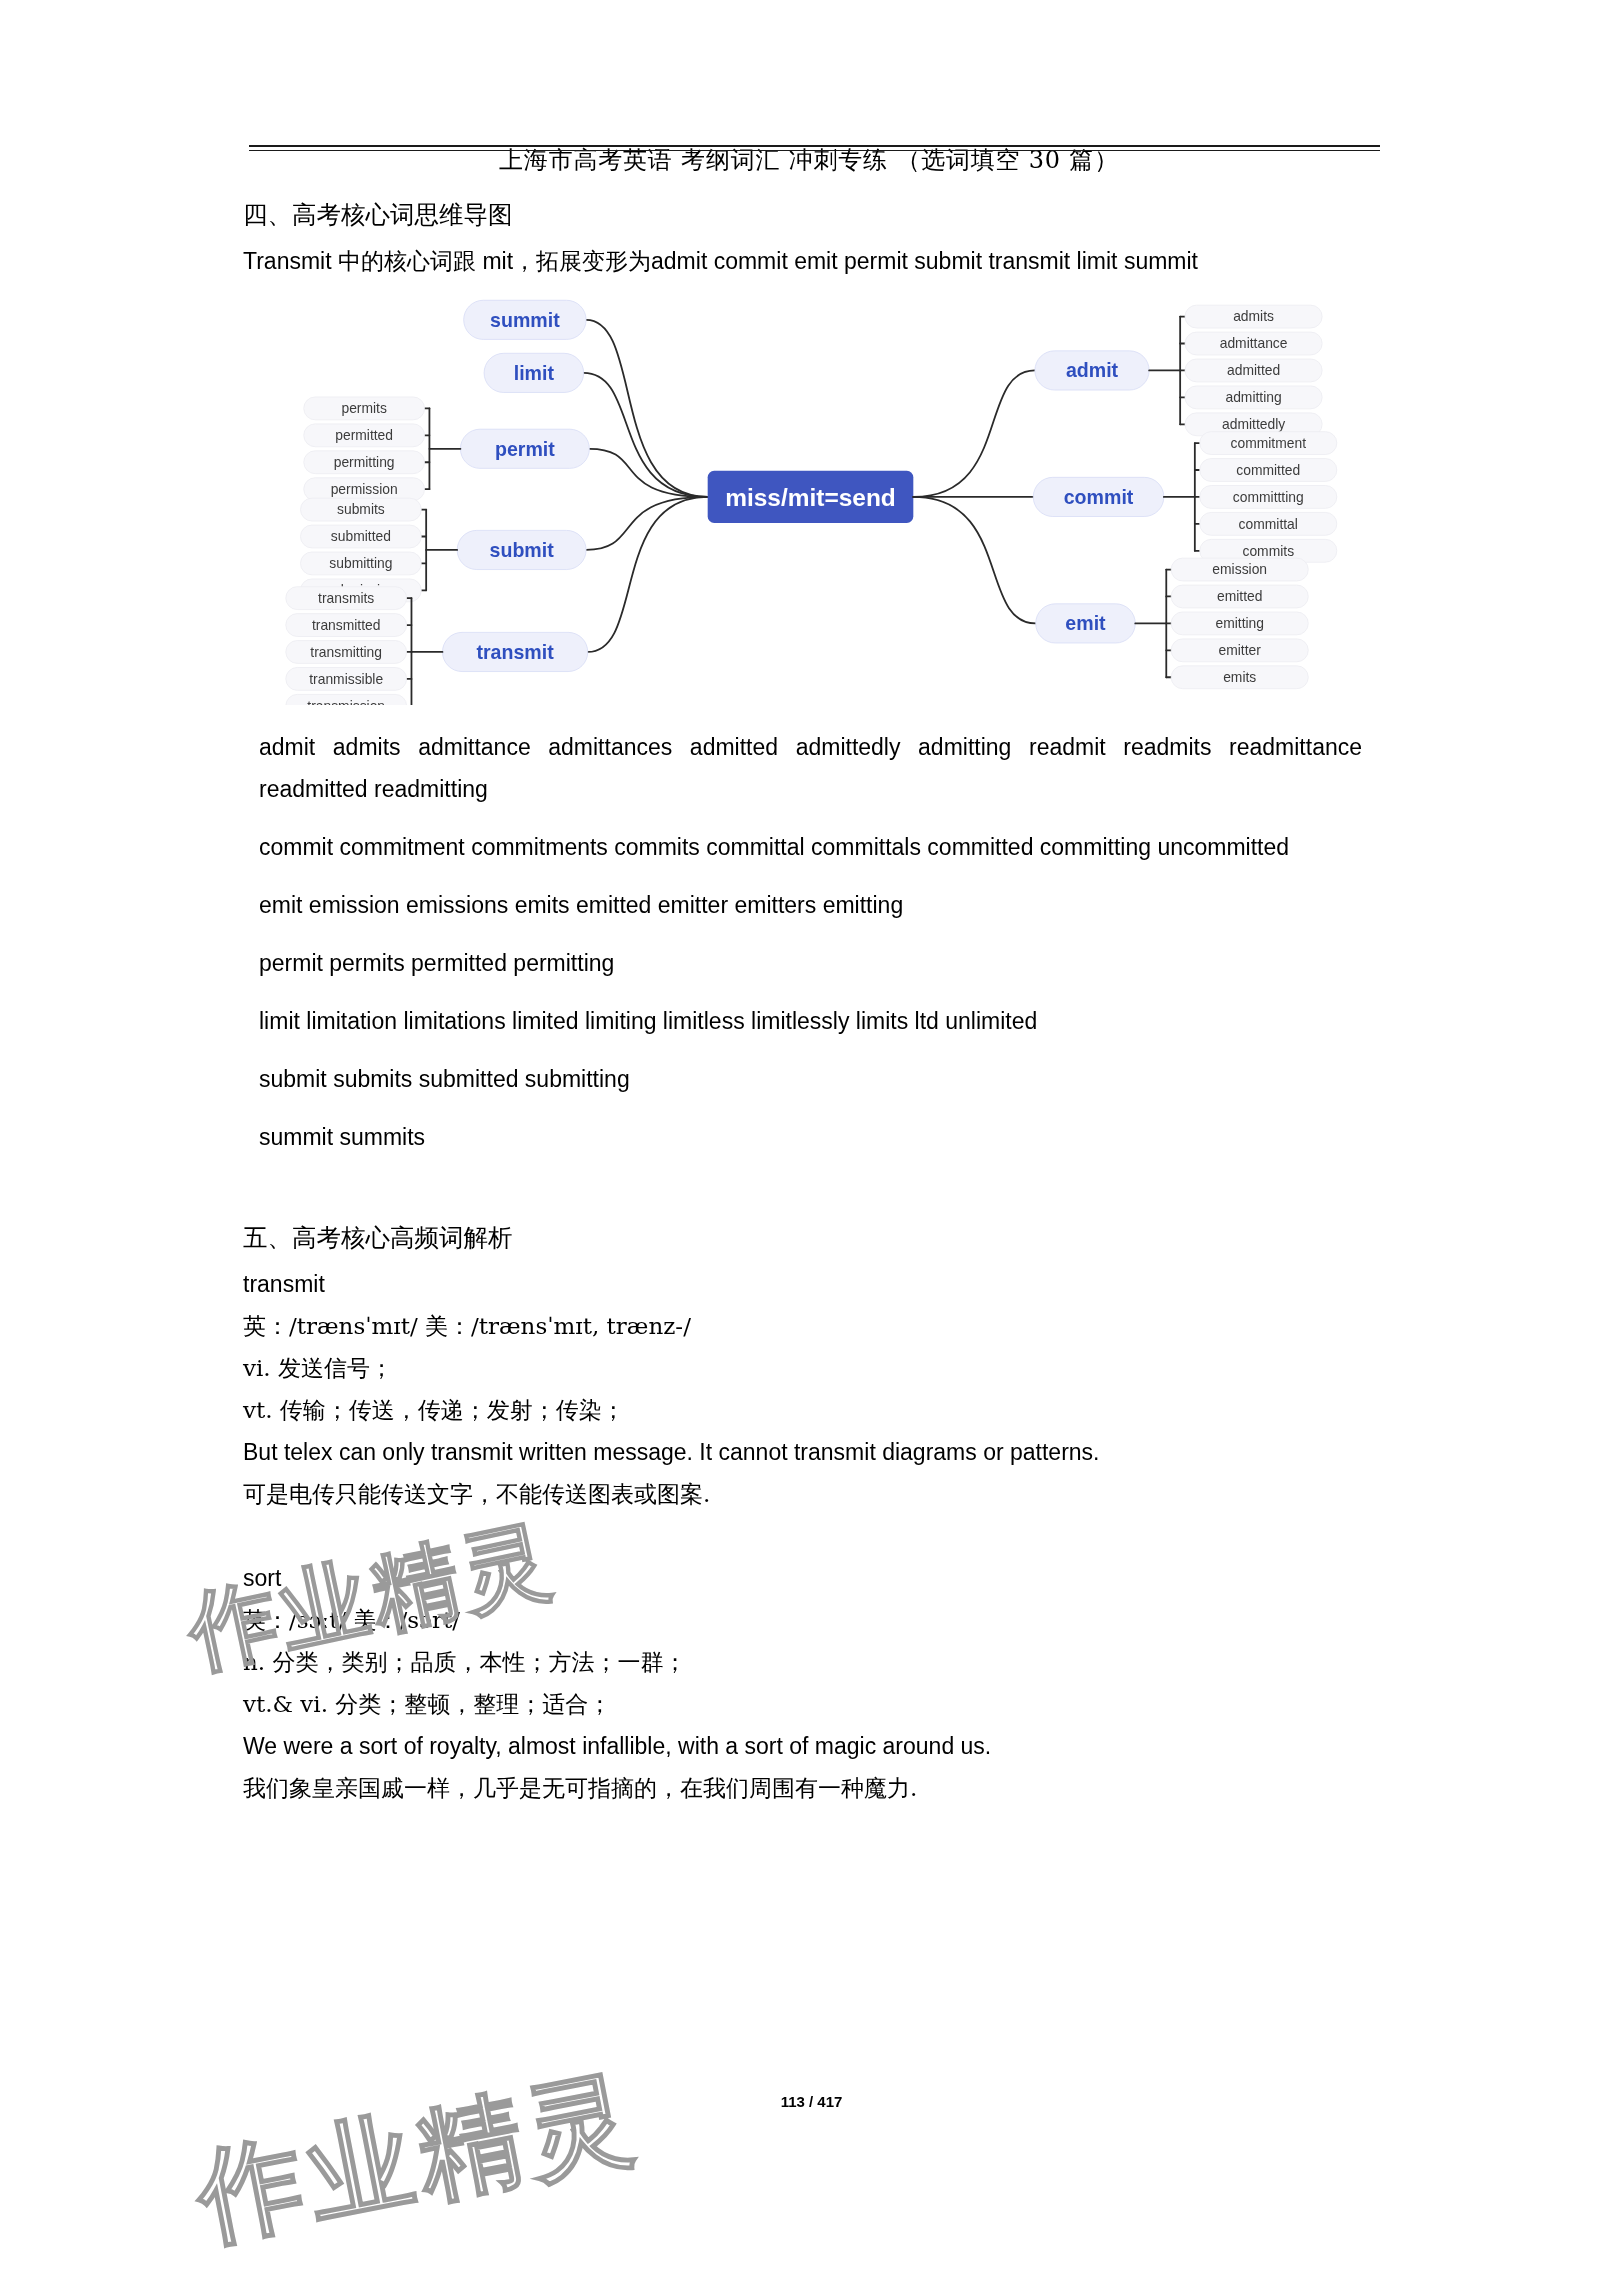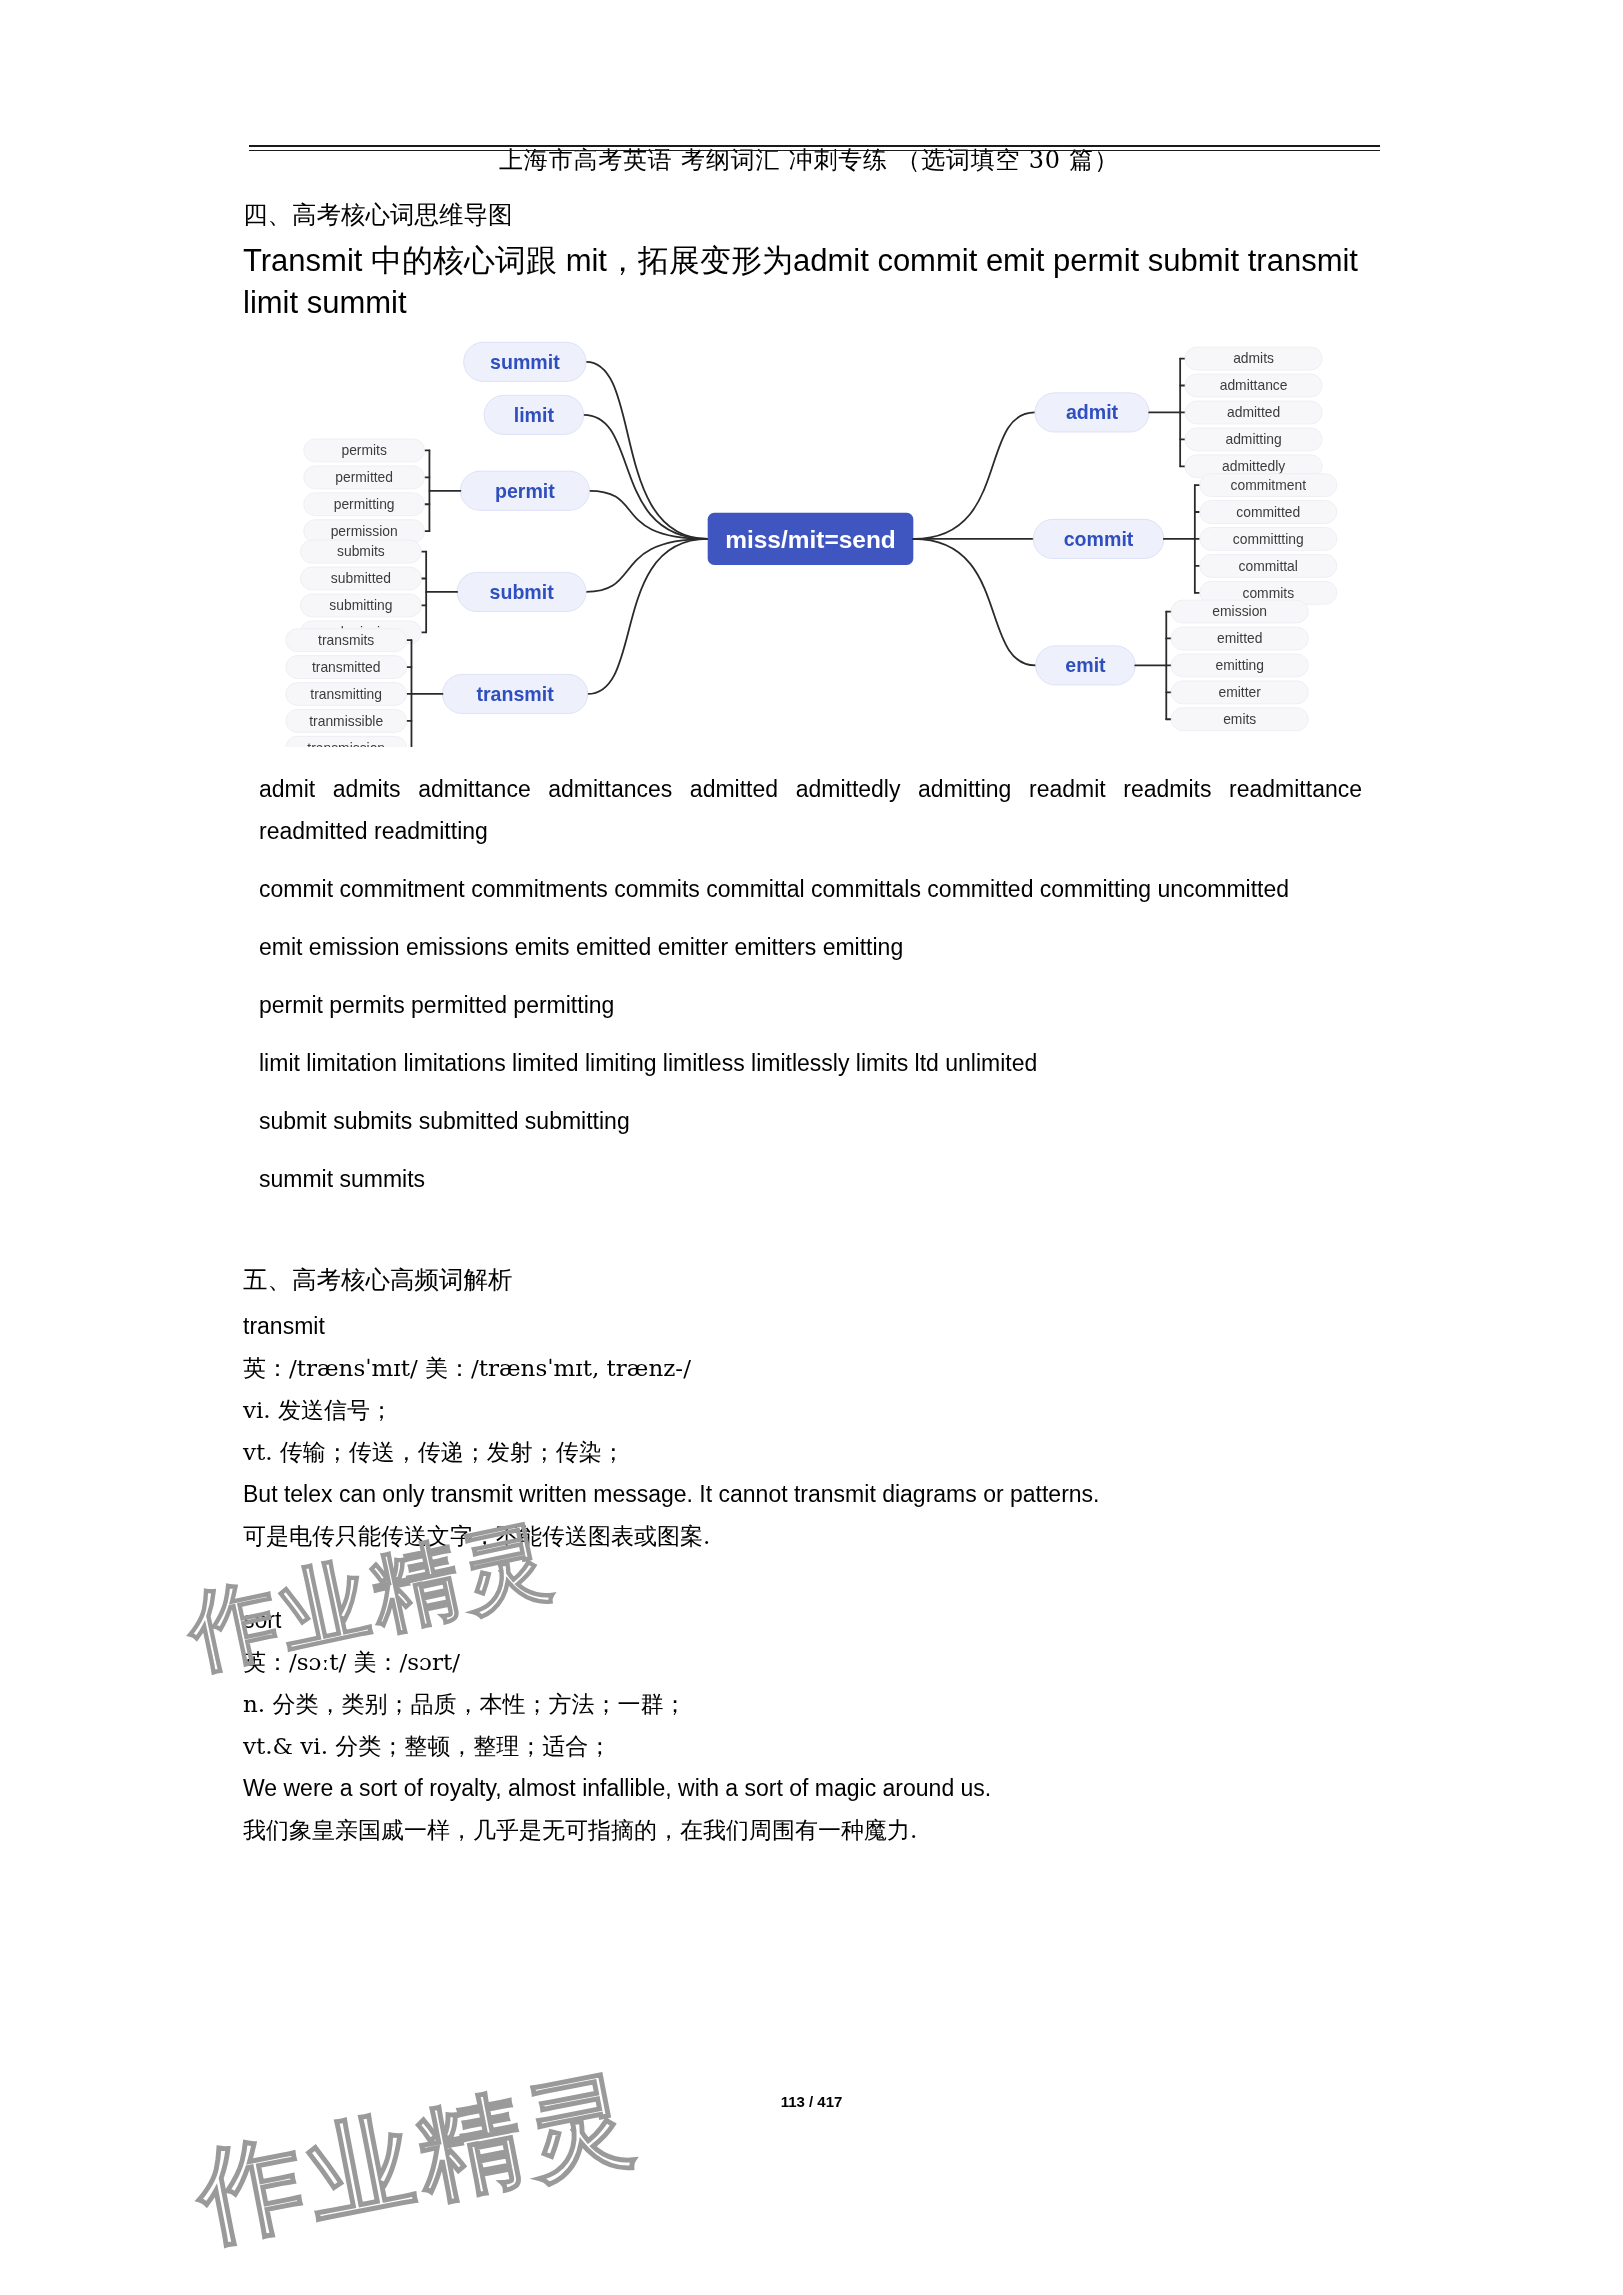--- a/index.html
+++ b/index.html
@@ -67,21 +67,21 @@
     margin: 0;
   }
   .para-cn {
     font-family: "DejaVu Serif", "Liberation Serif", serif;
     font-size: 23px;
     line-height: 42px;
     margin: 0;
   }
   .mixed {
     font-family: "Liberation Sans", "DejaVu Sans", sans-serif;
-    font-size: 31px;
+    font-size: 23px;
     line-height: 42px;
     margin: 0;
   }
   .wordline {
     font-family: "Liberation Sans", "DejaVu Sans", sans-serif;
     font-size: 23px;
     line-height: 42px;
     margin: 16px;
     text-align: justify;
   }

